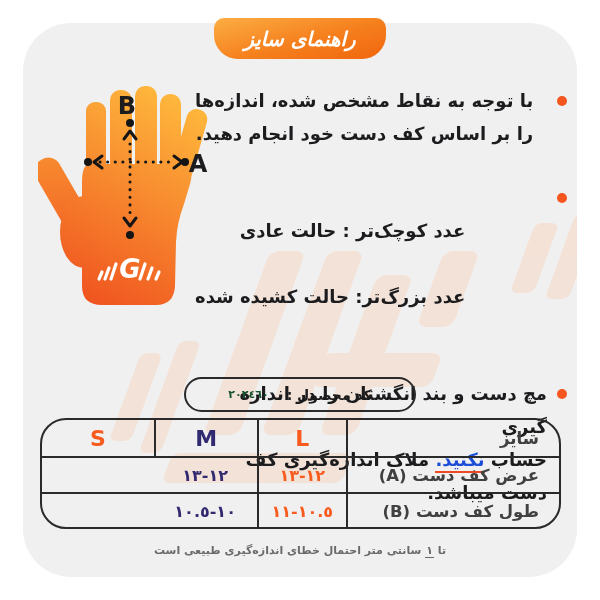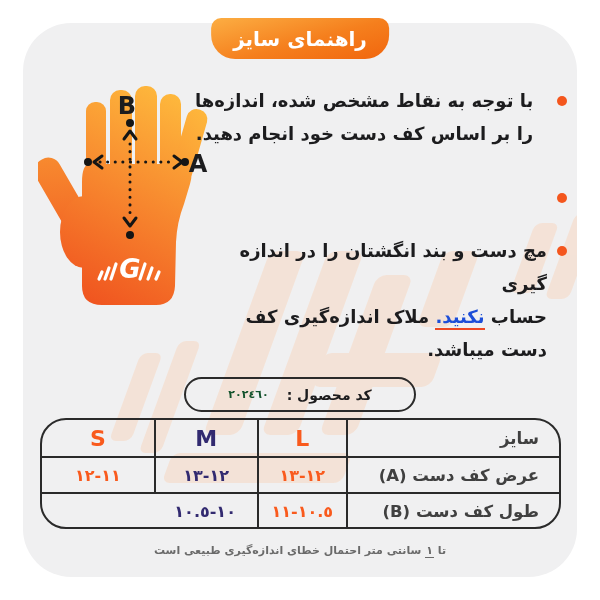--- a/index.html
+++ b/index.html
@@ -8,21 +8,21 @@
 
   .card { position:absolute; left:23px; top:23px; width:554px; height:554px;
           background:#f0f0f1; border-radius:48px; }
   .card-clip { position:absolute; inset:0; border-radius:48px; overflow:hidden; }
 
   
   .badge { position:absolute; top:-5px; left:50%; transform:translateX(-50%);
            min-width:172px; height:41px; padding:2px 22px;
            background:linear-gradient(165deg,#fcae43 0%,#f57f1d 55%,#f1660e 100%);
            border-radius:10px 10px 24px 24px; color:#fff; font-size:20px; font-weight:700;
-           display:flex; align-items:center; justify-content:center; direction:rtl; z-index:5; }
+           display:flex; align-items:center; justify-content:center; direction:rtl; z-index:5;font-style:italic; }
 
   
   .wm { position:absolute; inset:0; z-index:0; }
 
   
   .glove-svg { position:absolute; left:15px; top:49px; width:180px; height:238px; z-index:2; }
   .glove-svg text { font-family:"DejaVu Sans", sans-serif; }
 
   
   .bullets { position:absolute; top:61px; left:172px; right:10px; direction:rtl; z-index:3; }
@@ -135,20 +135,24 @@
     </svg>
 
     <div class="bullets">
       <div class="bullet">
         <span class="bullet-dot"></span>
         <div class="bullet-text">با توجه به نقاط مشخص شده، اندازه‌ها
 را بر اساس کف دست خود انجام دهید.</div>
       </div>
       <div class="bullet">
         <span class="bullet-dot"></span>
+        <div class="bullet-text">
+          <div>عدد کوچک‌تر : حالت عادی</div>
+          <div>عدد بزرگ‌تر: حالت کشیده شده</div>
+        </div>
       </div>
       <div class="bullet">
         <span class="bullet-dot"></span>
         <div class="bullet-text"><span>مچ دست و بند انگشتان را در اندازه گیری
 حساب </span><span class="hl">نکنید.</span><span> ملاک اندازه‌گیری کف دست میباشد.</span></div>
       </div>
     </div>
 
     <div class="pill">
       <span class="pill-label">کد محصول :</span>
@@ -159,21 +163,20 @@
       <div class="trow">
         <div class="tcell lbl">سایز</div>
         <div class="tcell hdr c-orange">L</div>
         <div class="tcell hdr c-navy">M</div>
         <div class="tcell hdr c-orange">S</div>
       </div>
       <div class="trow">
         <div class="tcell lbl">عرض کف دست (A)</div>
         <div class="tcell val c-orange">١٢-١٣</div>
         <div class="tcell val c-navy">١٢-١٣</div>
-        <div class="tcell val c-orange">١١-١٢</div>
       </div>
       <div class="trow">
         <div class="tcell lbl">طول کف دست (B)</div>
         <div class="tcell val c-orange">١٠.٥-١١</div>
         <div class="tcell val c-navy">١٠-١٠.٥</div>
       </div>
     </div>
 
     <div class="footnote"><span>تا </span><span class="fn-num">١</span><span> سانتی متر احتمال خطای اندازه‌گیری طبیعی است</span></div>
 

